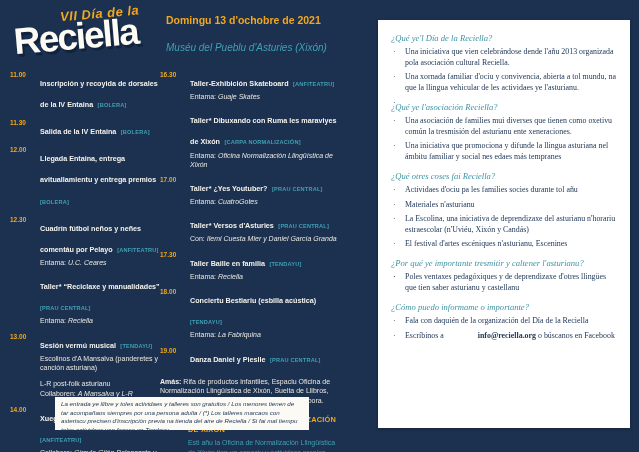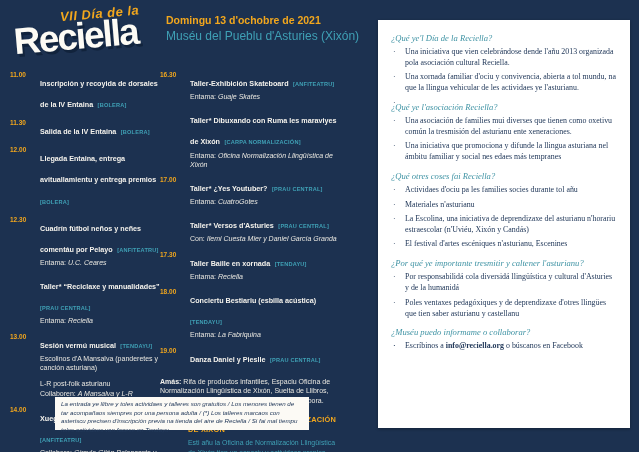--- a/index.html
+++ b/index.html
@@ -8,21 +8,21 @@
     background:#1c3150;font-family:"Liberation Sans", sans-serif;
   }
   
   .logo{position:absolute;left:14px;top:6px;width:170px;height:64px;transform:rotate(-5deg);}
   .logo-super{color:#f2a71d;font-weight:bold;font-style:italic;font-size:13px;margin-left:48px;letter-spacing:.5px;}
   .logo-name{color:#fdfbf4;font-weight:bold;font-size:37px;letter-spacing:-2px;margin-top:-5px;line-height:1;
     text-shadow:2px 3px 0 rgba(10,24,44,.55);}
   
   .header{position:absolute;left:166px;top:14px;width:200px;}
   .h-date{color:#f2a71d;font-weight:bold;font-size:10.5px;}
-  .h-venue{color:#3fa0b5;font-size:12px;margin-top:3px;}
+  .h-venue{color:#3fa0b5;font-style:italic;font-size:10px;margin-top:16px;}
   
   .col{position:absolute;top:70px;}
   .col-left{left:10px;width:150px;}
   .col-mid{left:160px;width:178px;}
   .item{position:relative;padding-left:30px;margin-bottom:6px;line-height:1.32;}
   .time{position:absolute;left:0;top:1px;color:#f2a71d;font-weight:bold;font-size:6.5px;}
   .title{color:#f4f2ec;font-weight:bold;font-size:7.2px;}
   .tag{color:#3fa0b5;font-weight:bold;font-size:5.6px;letter-spacing:.2px;}
   .sub,.plain{color:#e9e7e0;font-size:7px;margin-top:1px;}
   .sub i{font-style:italic;}
@@ -33,21 +33,21 @@
   .esp-title{color:#f2a71d;font-weight:bold;font-size:7.4px;letter-spacing:.2px;}
   .esp-body{color:#3fa0b5;font-size:6.9px;margin-top:4px;line-height:1.35;}
   
   .faq{position:absolute;left:378px;top:20px;width:252px;height:408px;background:#ffffff;
     box-sizing:border-box;padding:11px 13px;font-family:"Liberation Serif", serif;color:#22395a;
     box-shadow:0 1px 3px rgba(0,0,0,.3);}
   .q{color:#3f93a4;font-style:italic;font-size:8.6px;margin:8px 0 4px;}
   .q:first-child{margin-top:2px;}
   .b{position:relative;font-size:7.9px;line-height:1.38;margin:3.5px 0;padding-left:14px;}
   .dot{position:absolute;left:2px;top:0;}
-  .b b{font-weight:bold;}
+  .b b{font-weight:bold;margin-left:32px;}
   
   .note{position:absolute;left:55px;top:397px;width:254px;height:33px;background:#fcfaf5;
     box-sizing:border-box;padding:3px 6px;color:#22395a;font-style:italic;font-size:6.2px;line-height:1.4;}
 </style>
 </head>
 <body>
 
 <div class="logo">
   <div class="logo-super">VII Día de la</div>
   <div class="logo-name">Reciella</div>
@@ -159,21 +159,21 @@
     <span class="title">Taller* Versos d'Asturies</span>
     <span class="tag">[PRAU CENTRAL]</span>
     <div class="sub">
       <span>Con:</span>
       <i>Ilemi Cuesta Mier y Daniel García Granda</i>
     </div>
   </div>
 
   <div class="item">
     <span class="time">17.30</span>
-    <span class="title">Taller Baille en xornada</span>
+    <span class="title">Taller Baille en familia</span>
     <span class="tag">[TENDAYU]</span>
     <div class="sub">
       <span>Entama:</span>
       <i>Reciella</i>
     </div>
   </div>
 
   <div class="item">
     <span class="time">18.00</span>
     <span class="title">Conciertu Bestiariu (esbilla acústica)</span>
@@ -212,22 +212,22 @@
   <div class="b"><span class="dot">·</span><span>Una asociación de families mui diverses que tienen como oxetivu común la tresmisión del asturianu ente xeneraciones.</span></div>
   <div class="b"><span class="dot">·</span><span>Una iniciativa que promociona y difunde la llingua asturiana nel ámbitu familiar y social nes edaes más tempranes</span></div>
 
   <div class="q">¿Qué otres coses fai Reciella?</div>
   <div class="b"><span class="dot">·</span><span>Actividaes d'ociu pa les families socies durante tol añu</span></div>
   <div class="b"><span class="dot">·</span><span>Materiales n'asturianu</span></div>
   <div class="b"><span class="dot">·</span><span>La Escolina, una iniciativa de deprendizaxe del asturianu n'horariu estraescolar (n'Uviéu, Xixón y Candás)</span></div>
   <div class="b"><span class="dot">·</span><span>El festival d'artes escéniques n'asturianu, Escenines</span></div>
 
   <div class="q">¿Por qué ye importante tresmitir y caltener l'asturianu?</div>
-  <div class="b"><span class="dot">·</span><span>Por responsabilidá cola diversidá llingüística y cultural d'Asturies y de la humanidá</span></div>
+  <div class="b"><span class="dot">·</span></div>
   <div class="b"><span class="dot">·</span><span>Poles ventaxes pedagóxiques y de deprendizaxe d'otres llingües que tien saber asturianu y castellanu</span></div>
 
-  <div class="q">¿Muséu puedo informame o collaborar?</div>
-  <div class="b"><span class="dot">·</span></div>
+  <div class="q">¿Cómo puedo informame o importante?</div>
+  <div class="b"><span class="dot">·</span><span>Fala con daquién de la organización del Día de la Reciella</span></div>
   <div class="b"><span class="dot">·</span><span><span>Escríbinos a </span><b>info@reciella.org</b><span> o búscanos en Facebook</span></span></div>
 
 </div>
 
 <div class="note">La entrada ye llibre y toles actividaes y talleres son gratuitos / Los menores tienen de tar acompañaos siempres por una persona adulta / (*) Los talleres marcaos con asteriscu precisen d'inscripción previa na tienda del aire de Reciella / Si fai mal tiempu toles actividaes van facese en Tendayu.</div>
 
 </body></html>

